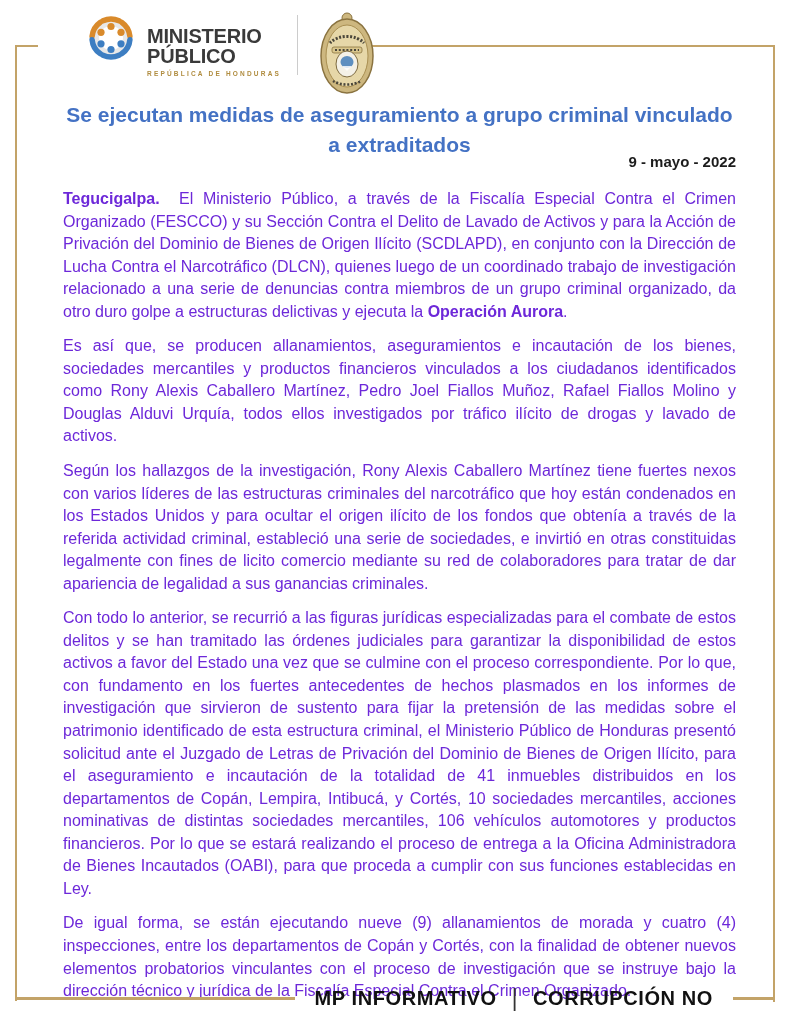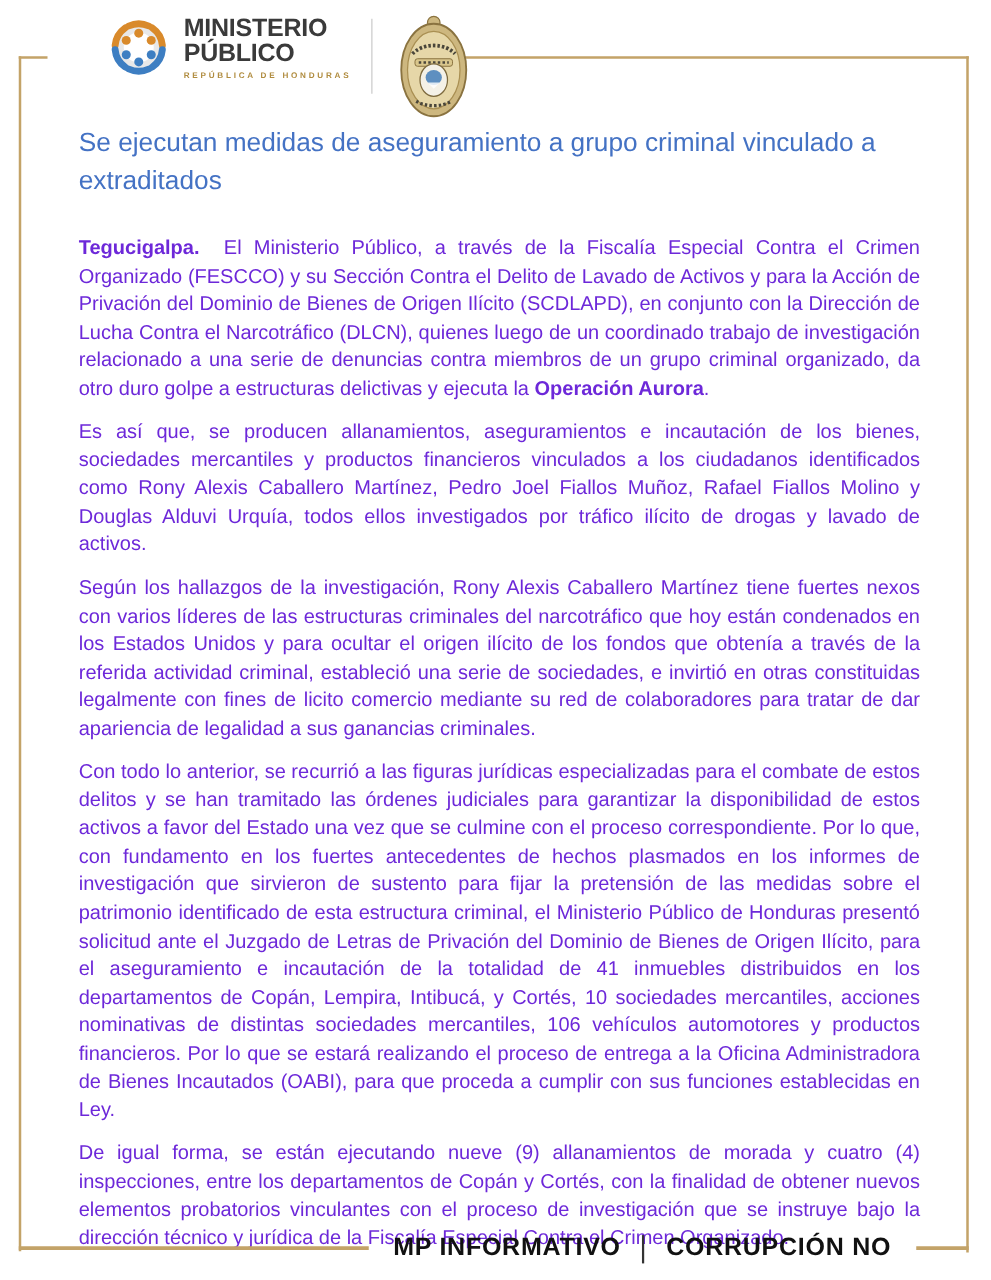--- a/index.html
+++ b/index.html
@@ -9,29 +9,29 @@
   }
   
   .frame-seg{position:absolute;background:#c3a368;}
   .fl-left{left:15px;top:45px;width:2px;height:956px;}
   .fl-topleft{left:15px;top:45px;width:23px;height:2px;}
   .fl-topright{left:330px;top:45px;width:445px;height:2px;}
   .fl-right{left:773px;top:45px;width:2px;height:957px;}
   
   .header{position:absolute;left:84px;top:11px;display:flex;align-items:flex-start;}
   .logo-icon{width:54px;height:54px;margin-right:9px;}
-  .org-text{margin-top:3px;}
+  .org-text{margin-top:16px;}
   .org-name{font-weight:bold;font-size:20px;line-height:0.98;color:#3a3a3a;letter-spacing:-0.2px;}
   .org-sub{font-size:6.5px;font-weight:bold;color:#b08c3f;letter-spacing:2.2px;margin-top:4px;white-space:nowrap;}
   .header-divider{width:1px;height:60px;background:#cccccc;margin:4px 18px 0 16px;}
   .badge{width:62px;height:84px;margin-top:0;}
   
   .title{
-    position:absolute;left:63px;top:100px;width:673px;
-    color:#4472c4;font-size:21px;font-weight:normal;line-height:1.42;
+    position:absolute;left:63px;top:100px;width:673px;text-align:center;
+    color:#4472c4;font-size:21px;font-weight:bold;line-height:1.42;
   }
   .date{
     position:absolute;left:63px;top:153px;width:673px;text-align:right;
     font-size:15px;font-weight:bold;color:#1c1c1c;
   }
   
   .body-text{
     position:absolute;left:63px;top:188px;width:673px;
     font-size:16px;line-height:1.41;text-align:justify;color:#6d28d9;
   }
@@ -96,20 +96,21 @@
         <path d="M19 39 h24" stroke="#4a463a" stroke-width="2" stroke-dasharray="2,1.8"></path>
         <ellipse cx="31" cy="53" rx="11" ry="13" fill="#f4f1e7" stroke="#7d6a3e" stroke-width="1"></ellipse>
         <ellipse cx="31" cy="51" rx="6.5" ry="6" fill="#5e8fc0"></ellipse>
         <path d="M26 55 l5 5 l5 -5" fill="#ffffff" opacity="0.8"></path>
         <path d="M17 70 A21 14 0 0 0 45 70" stroke="#4a463a" stroke-width="2.6" fill="none" stroke-dasharray="2,1.7"></path>
       </svg>
     </div>
   </div>
 
   <div class="title">Se ejecutan medidas de aseguramiento a grupo criminal vinculado a extraditados</div>
+  <div class="date">9 - mayo - 2022</div>
 
   <div class="body-text">
     <p><span class="b">Tegucigalpa.</span><span>&nbsp; El Ministerio Público, a través de la Fiscalía Especial Contra el Crimen Organizado (FESCCO) y su Sección Contra el Delito de Lavado de Activos y para la Acción de Privación del Dominio de Bienes de Origen Ilícito (SCDLAPD), en conjunto con la Dirección de Lucha Contra el Narcotráfico (DLCN), quienes luego de un coordinado trabajo de investigación relacionado a una serie de denuncias contra miembros de un grupo criminal organizado, da otro duro golpe a estructuras delictivas y ejecuta la </span><span class="b">Operación Aurora</span><span>.</span></p>
     <p><span>Es así que, se producen allanamientos, aseguramientos e incautación de los bienes, sociedades mercantiles y productos financieros vinculados a los ciudadanos identificados como Rony Alexis Caballero Martínez, Pedro Joel Fiallos Muñoz, Rafael Fiallos Molino y Douglas Alduvi Urquía, todos ellos investigados por tráfico ilícito de drogas y lavado de activos.</span></p>
     <p><span>Según los hallazgos de la investigación, Rony Alexis Caballero Martínez tiene fuertes nexos con varios líderes de las estructuras criminales del narcotráfico que hoy están condenados en los Estados Unidos y para ocultar el origen ilícito de los fondos que obtenía a través de la referida actividad criminal, estableció una serie de sociedades, e invirtió en otras constituidas legalmente con fines de licito comercio mediante su red de colaboradores para tratar de dar apariencia de legalidad a sus ganancias criminales.</span></p>
     <p><span>Con todo lo anterior, se recurrió a las figuras jurídicas especializadas para el combate de estos delitos y se han tramitado las órdenes judiciales para garantizar la disponibilidad de estos activos a favor del Estado una vez que se culmine con el proceso correspondiente. Por lo que, con fundamento en los fuertes antecedentes de hechos plasmados en los informes de investigación que sirvieron de sustento para fijar la pretensión de las medidas sobre el patrimonio identificado de esta estructura criminal, el Ministerio Público de Honduras presentó solicitud ante el Juzgado de Letras de Privación del Dominio de Bienes de Origen Ilícito, para el aseguramiento e incautación de la totalidad de 41 inmuebles distribuidos en los departamentos de Copán, Lempira, Intibucá, y Cortés, 10 sociedades mercantiles, acciones nominativas de distintas sociedades mercantiles, 106 vehículos automotores y productos financieros. Por lo que se estará realizando el proceso de entrega a la Oficina Administradora de Bienes Incautados (OABI), para que proceda a cumplir con sus funciones establecidas en Ley.</span></p>
     <p><span>De igual forma, se están ejecutando nueve (9) allanamientos de morada y cuatro (4) inspecciones, entre los departamentos de Copán y Cortés, con la finalidad de obtener nuevos elementos probatorios vinculantes con el proceso de investigación que se instruye bajo la dirección técnico y jurídica de la Fiscalía Especial Contra el Crimen Organizado.</span></p>
   </div>
 
   <div class="footer">

